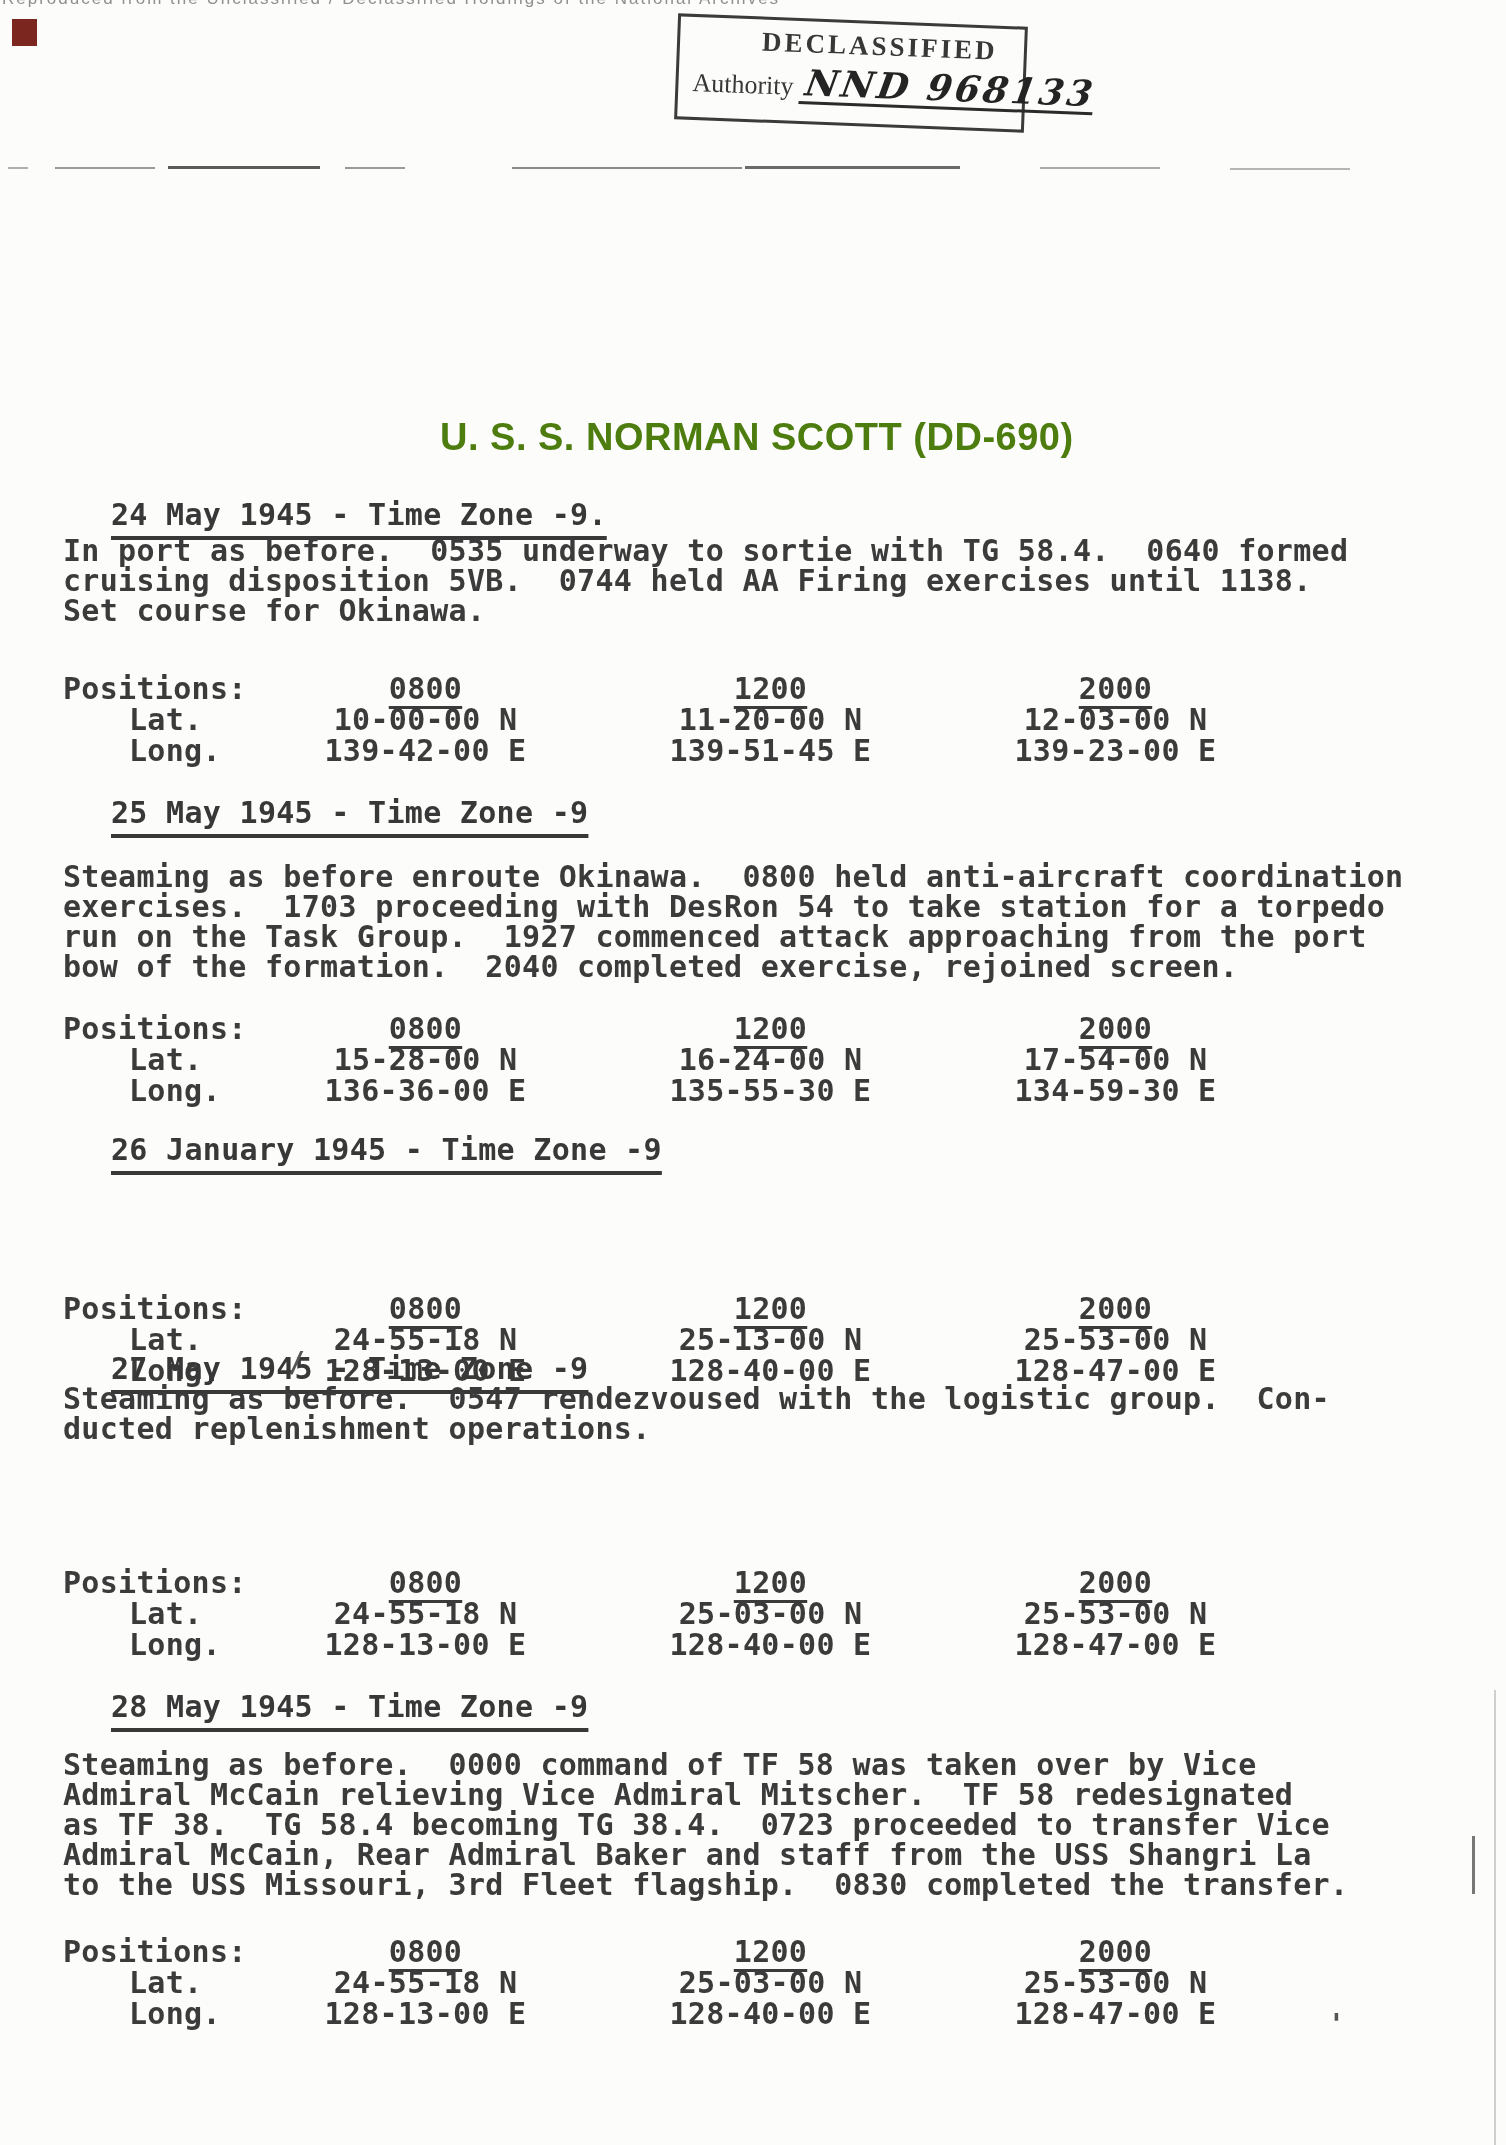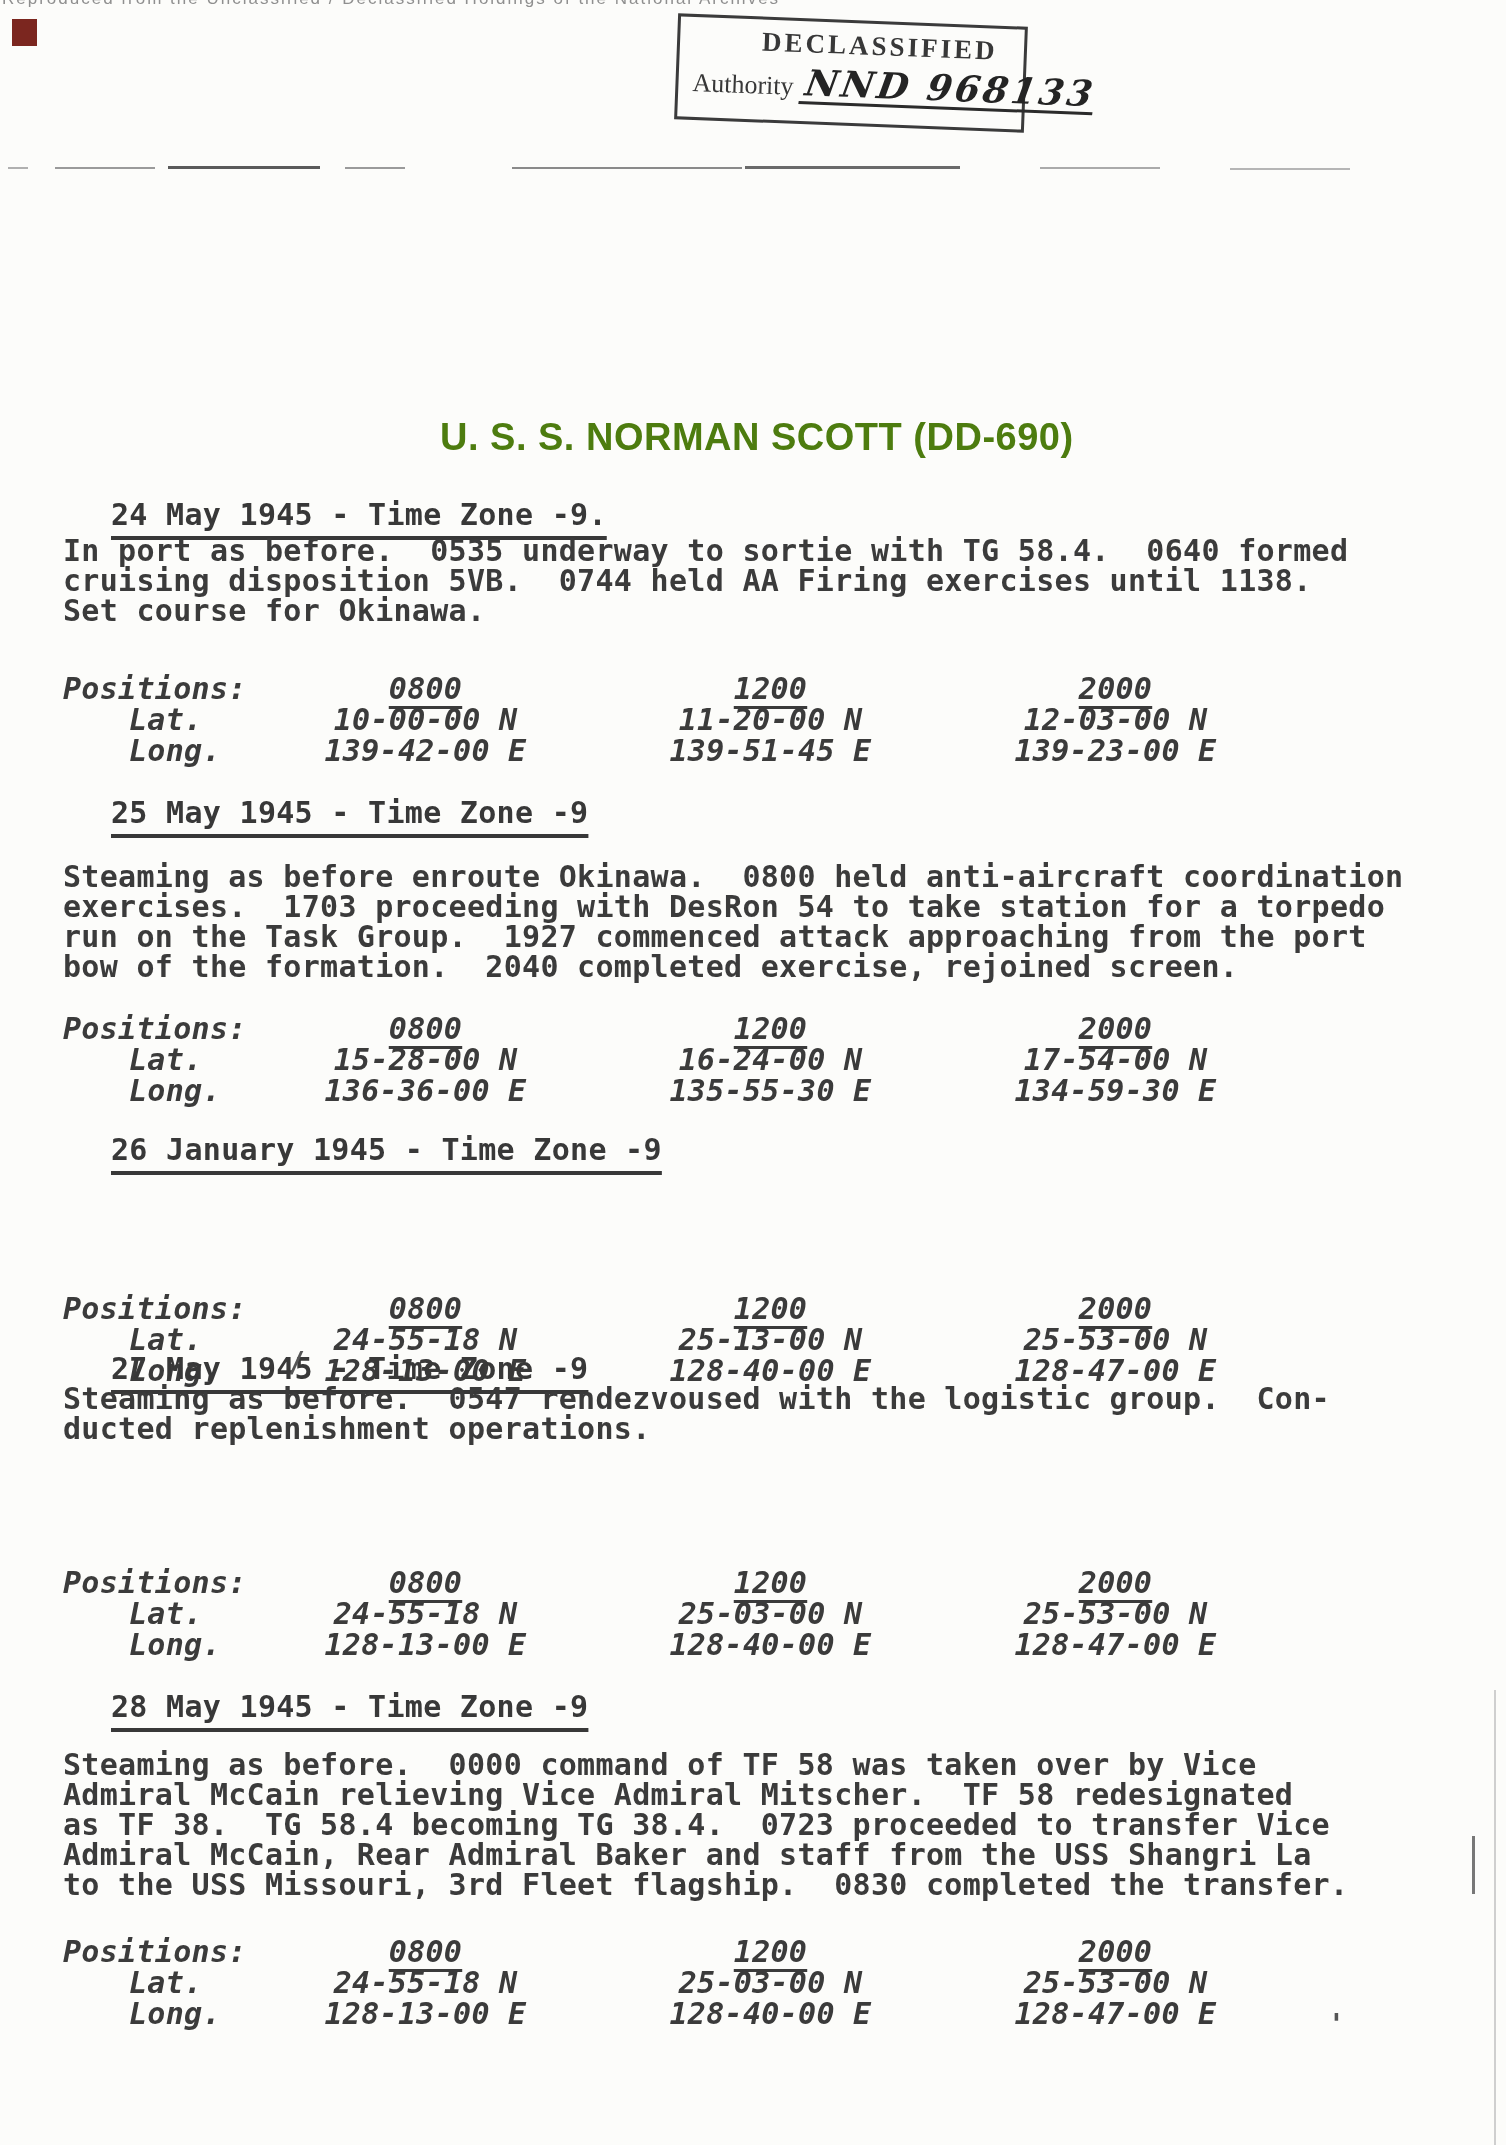--- a/index.html
+++ b/index.html
@@ -40,21 +40,21 @@
   .heading{
     position:absolute;left:63px;font-weight:bold;font-size:30px;line-height:30px;
     letter-spacing:0.3px;color:#383838;white-space:pre;
     text-decoration:underline;text-decoration-thickness:4px;text-underline-offset:11px;margin-left:48px;
   }
   .para{position:absolute;left:63px;font-weight:bold;font-size:30px;line-height:30px;letter-spacing:0.3px;}
   .para div{white-space:pre;}
   .pos{
     position:absolute;left:63px;display:grid;
     grid-template-columns:190px 345px 345px 345px;grid-auto-rows:31px;
-    font-weight:bold;font-size:30px;letter-spacing:0.3px;white-space:pre;font-style:italic;
+    font-weight:bold;font-size:30px;letter-spacing:0.3px;white-space:pre;
   }
   .pos .rl{padding-left:66px;}
   .pos .t{justify-self:center;}
   .pos .t span{text-decoration:underline;text-decoration-thickness:3px;text-underline-offset:7px;}
   .pos .v{justify-self:center;}
   .artifact{position:absolute;color:#555;font-size:28px;font-weight:bold;}
   .vline{position:absolute;background:#777;}
   .edge-line{position:absolute;background:#cfcfcf;}
 </style>
 </head>

